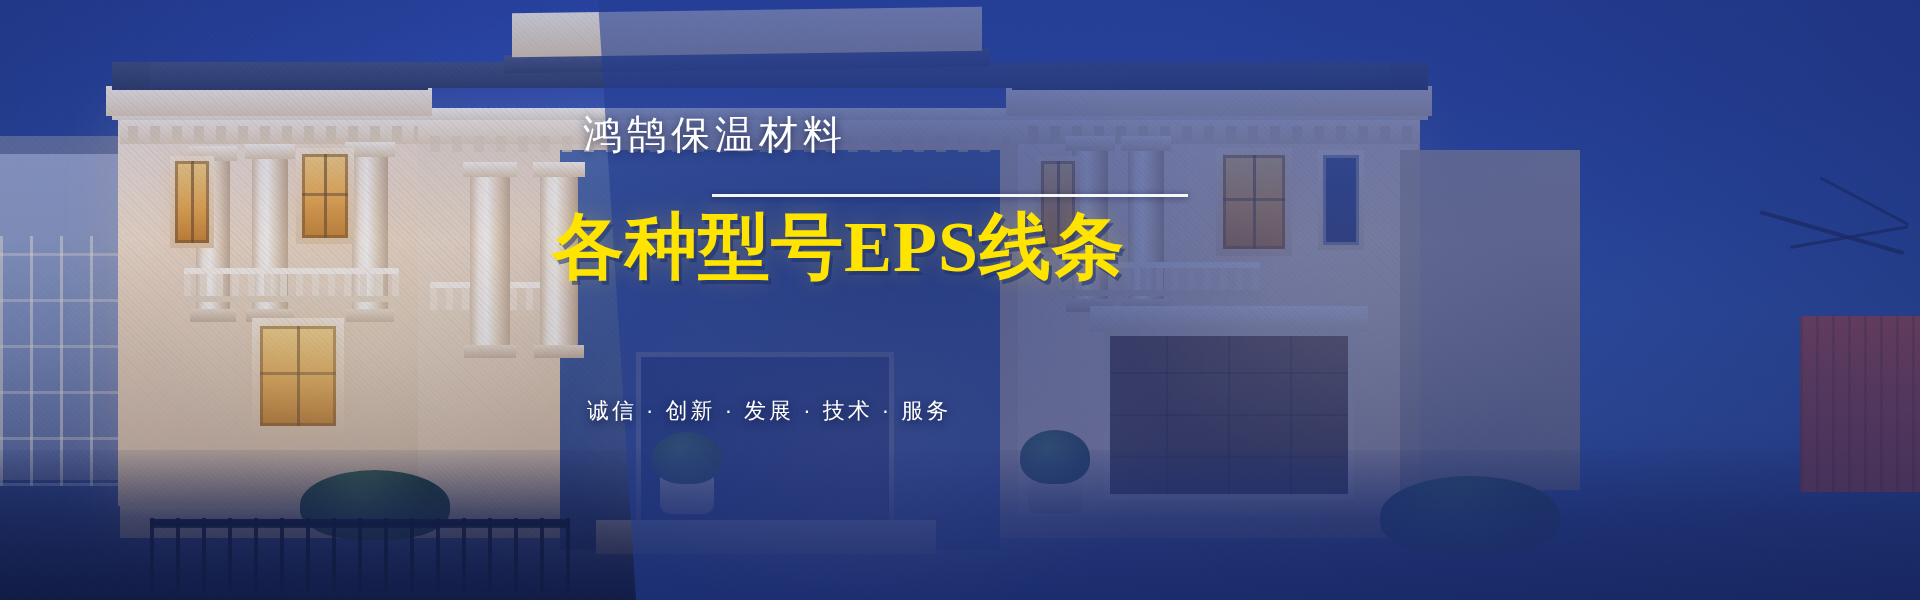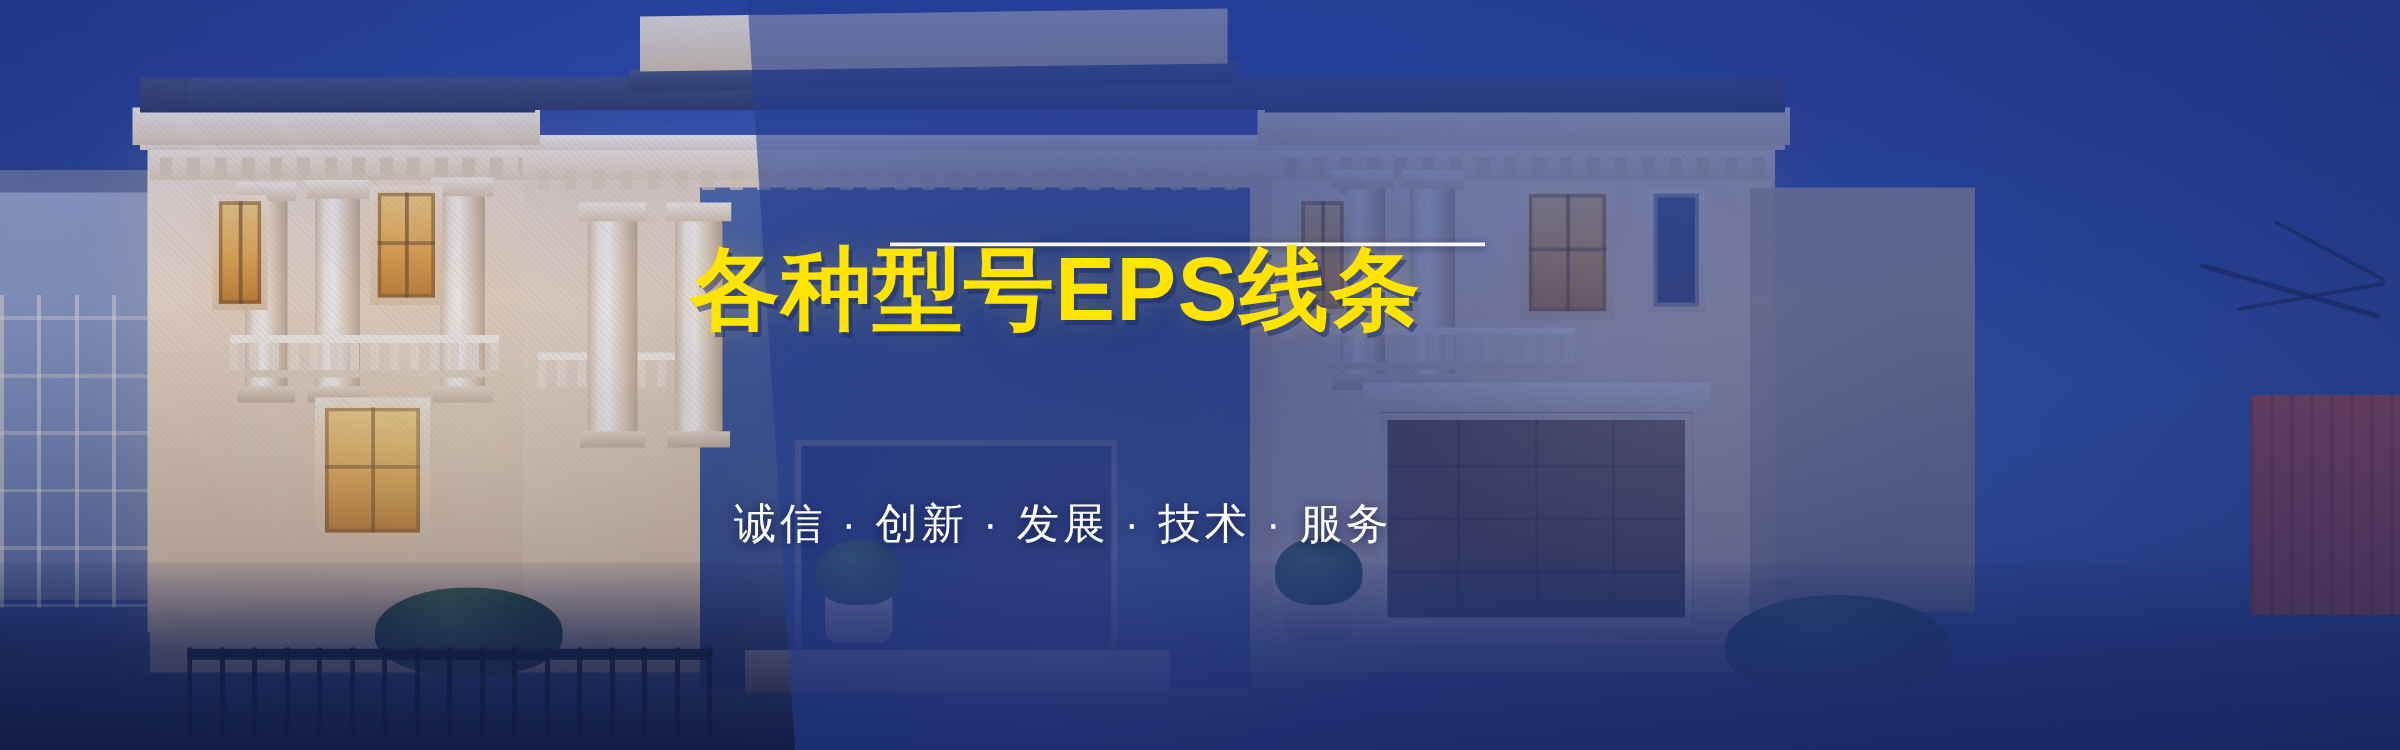--- a/index.html
+++ b/index.html
@@ -313,26 +313,26 @@
     background:#ffffff; opacity:.95;
     box-shadow:0 1px 6px rgba(10,20,60,.6);
   }
   .headline{
     position:absolute; left:552px;
     font-weight:bold; color:#ffe400;
     font-size:72px; letter-spacing:1px; line-height:1.0;
     white-space:nowrap;
     text-shadow:3px 4px 0 rgba(28,46,110,.55), 0 0 22px rgba(255,220,60,.25);
   }
-  .headline.l1{ top:196px; }
+  .headline.l1{ top:211px;font-family:Liberation Serif, serif; }
   .headline.l2{ top:268px; }
 
   .tagline{
     position:absolute; left:587px; top:396px;
-    font-size:34px; color:#ffffff; letter-spacing:3px; font-weight:400;
+    font-size:22px; color:#ffffff; letter-spacing:3px; font-weight:400;
     white-space:nowrap;
     text-shadow:0 2px 10px rgba(10,20,60,.85);
   }
 
   
   .text-soft{
     position:absolute; left:520px; top:70px; width:760px; height:400px;
     background:radial-gradient(closest-side, rgba(20,36,96,.28), rgba(20,36,96,0) 100%);
     pointer-events:none;
   }
@@ -451,20 +451,21 @@
   <div class="hatch2"></div>
 
   <div class="panel">
     <div class="panel-shape"></div>
     <div class="panel-edge"></div>
   </div>
 
   <div class="content">
     <div class="text-soft"></div>
 
+    <div class="brand">鸿鹄保温材料</div>
 
     <div class="rule"></div>
 
     <div class="headline l1">各种型号EPS线条</div>
 
 
     <div class="tagline">诚信 · 创新 · 发展 · 技术 · 服务</div>
   </div>
 
 </div>

